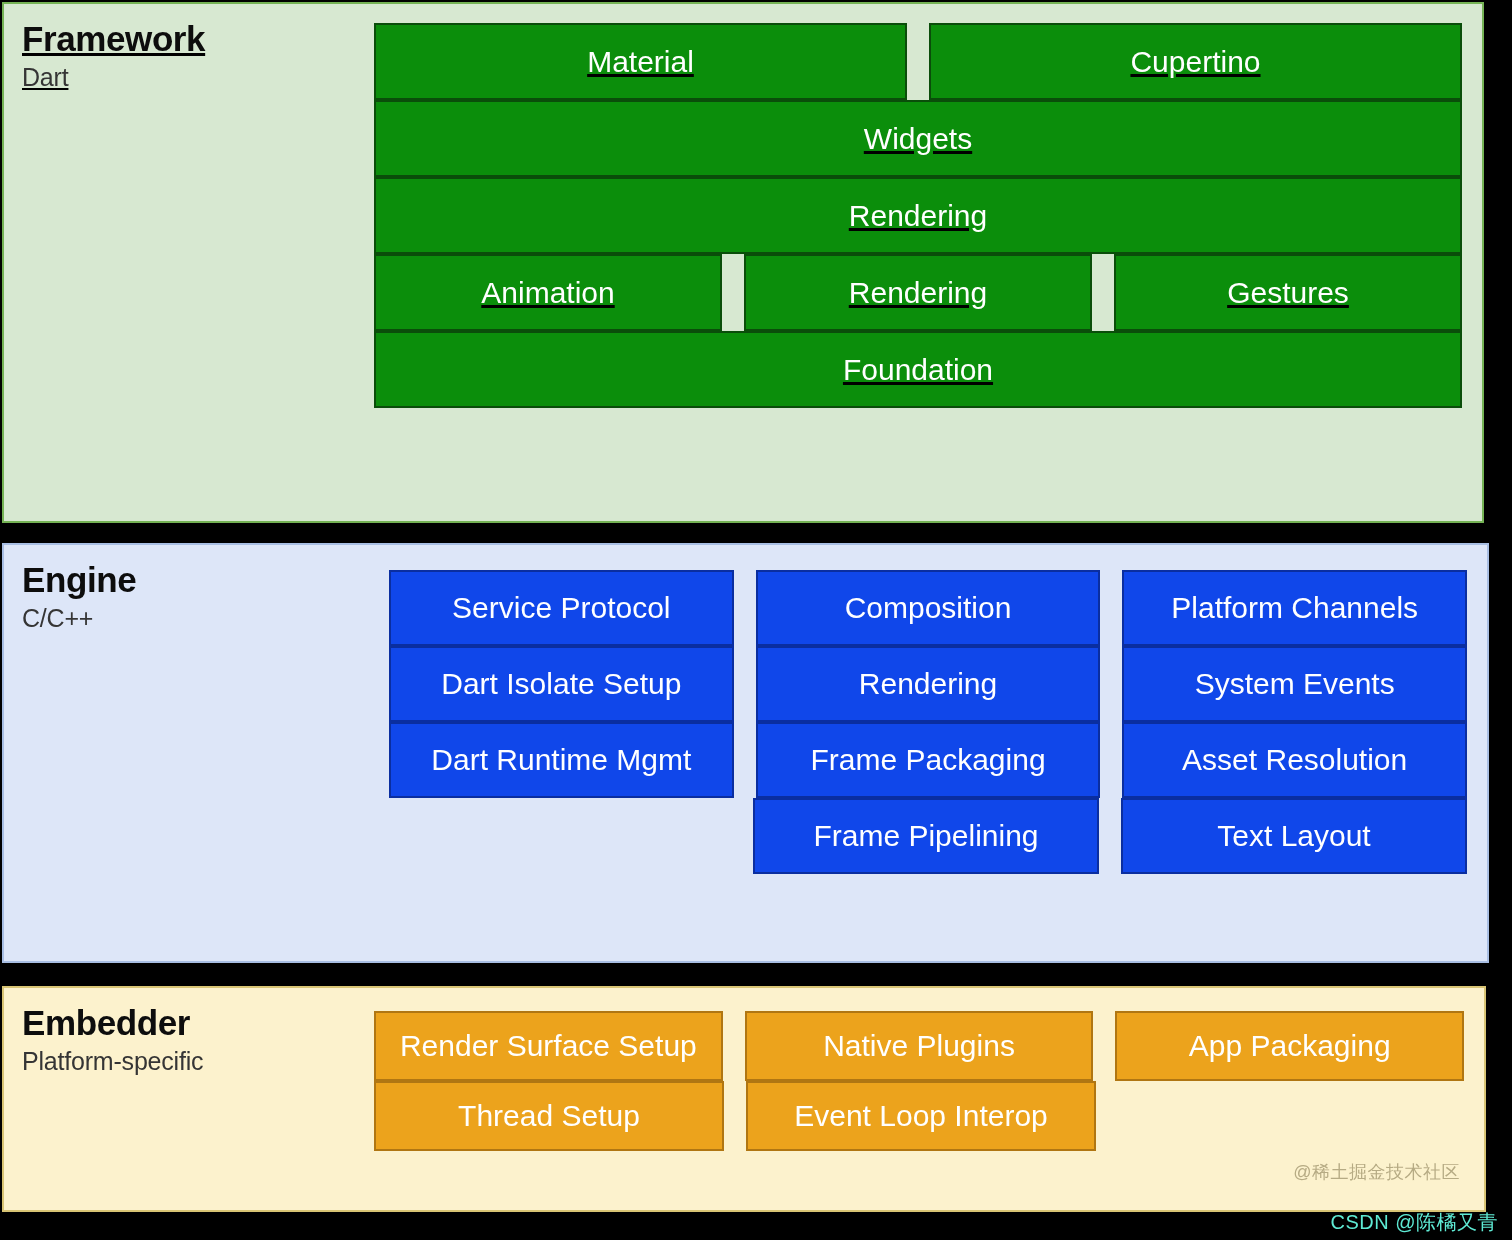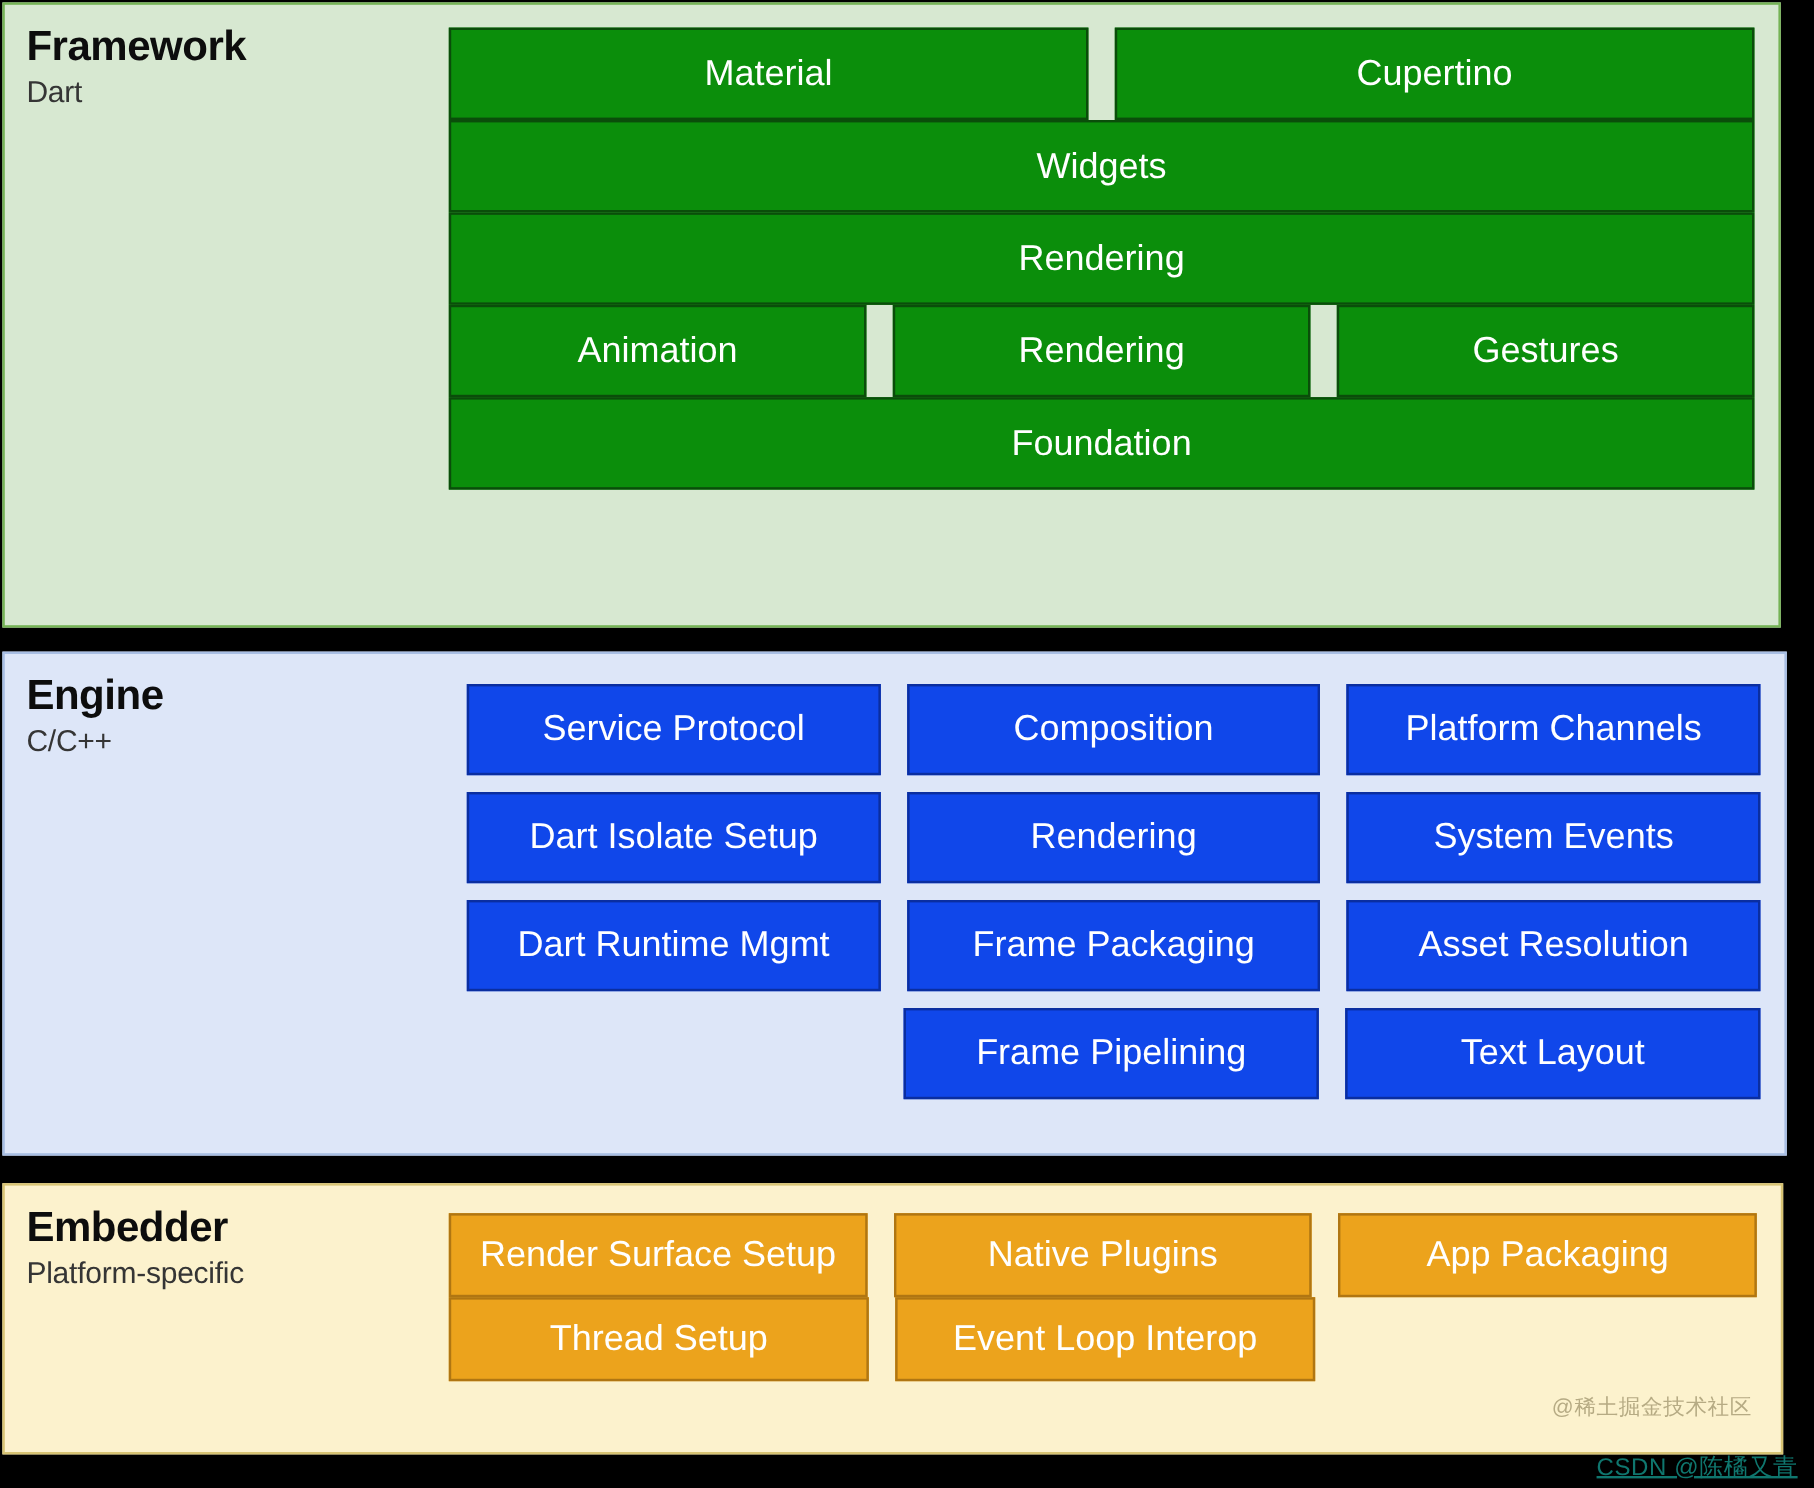--- a/index.html
+++ b/index.html
@@ -35,20 +35,21 @@
     align-items: flex-start;
   }
 
   .layer-framework {
     left: 2px;
     top: 2px;
     width: 1482px;
     height: 521px;
     background: #d7e8d1;
     border: 2px solid #75b355;
+    text-decoration: underline;
   }
   .layer-engine {
     left: 2px;
     top: 543px;
     width: 1487px;
     height: 420px;
     background: #dde6f8;
     border: 2px solid #a8bee3;
   }
   .layer-embedder {
@@ -84,21 +85,21 @@
   }
 
   
   .layer-body {
     flex: 1 1 auto;
     display: flex;
     flex-direction: column;
     box-sizing: border-box;
   }
   .layer-framework .layer-body { padding: 19px 20px 0 0; }
-  .layer-engine    .layer-body { padding: 25px 20px 0 15px; gap: 14px; }
+  .layer-engine    .layer-body { padding: 25px 20px 0 15px; gap: 0; }
   .layer-embedder  .layer-body { padding: 23px 20px 0 0; }
 
   .box-row {
     display: flex;
     flex-direction: row;
     gap: 22px;
     width: 100%;
   }
 
   .box {
@@ -145,24 +146,23 @@
     font-size: 18px;
     color: #b6ab84;
     letter-spacing: 0.5px;
     white-space: nowrap;
   }
   .watermark-outer {
     position: absolute;
     right: 14px;
     bottom: 4px;
     font-size: 20px;
-    color: #0f766e;
+    color: #5eead4;
     letter-spacing: 0.5px;
     white-space: nowrap;
-    text-decoration: underline;
   }
 </style>
 </head>
 <body>
 
 <div class="diagram">
 
   <section class="layer layer-framework">
     <div class="layer-label">
       <div class="layer-title">Framework</div>

